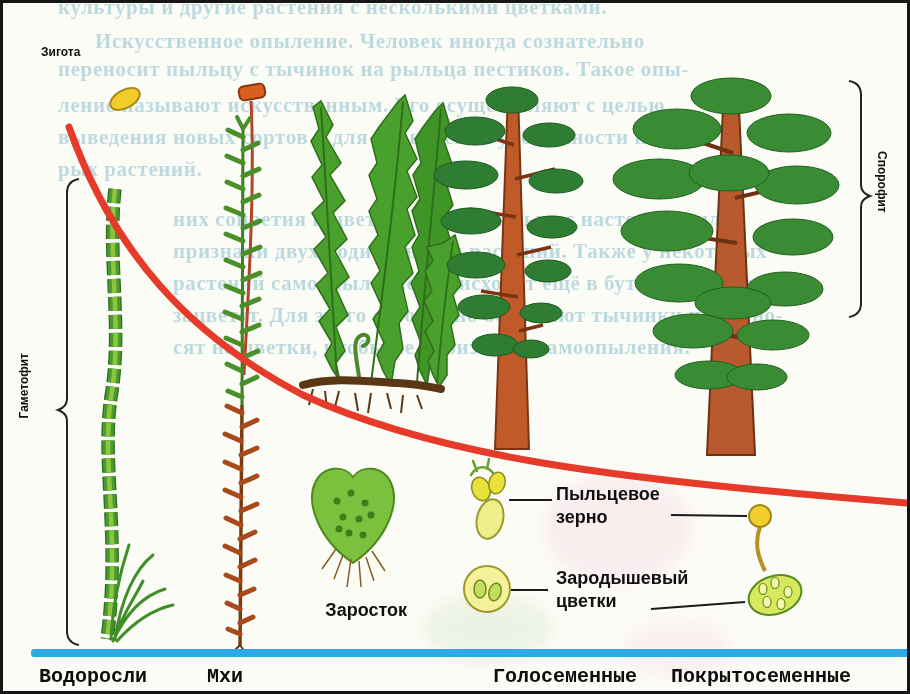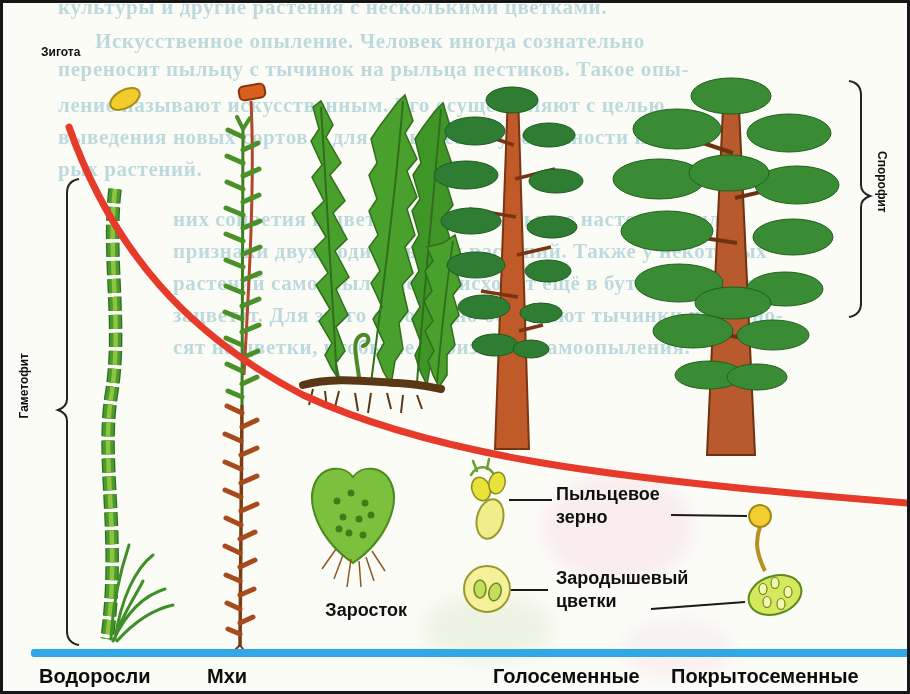--- a/index.html
+++ b/index.html
@@ -13,21 +13,21 @@
     font-family:"Liberation Serif",serif;font-size:21px;letter-spacing:.6px;
     color:#2d8aa8;opacity:.30;z-index:0;font-weight:bold;
   }
   .blob{position:absolute;border-radius:50%;filter:blur(8px);z-index:0;}
   svg.art{position:absolute;left:0;top:0;z-index:2;}
   .lbl{position:absolute;z-index:3;font-weight:bold;color:#101010;}
   .lbl-lg{font-size:12px;}
   .lbl-sm{font-size:18px;line-height:1.3;}
   .vlabel-left{writing-mode:vertical-rl;transform:rotate(180deg);}
   .vlabel-right{writing-mode:vertical-rl;}
-  .cats{position:absolute;inset:0;z-index:3;}
+  .cats{position:absolute;inset:0;z-index:3;font-family:Liberation Mono, monospace;}
   .cats span{position:absolute;top:662px;font-weight:bold;font-size:20px;color:#0d0d0d;}
 </style>
 </head>
 <body>
 
 <div class="stage">
 
   <div>
     <span class="bleed-line" style="top:-8px">культуры и другие растения с несколькими цветками.</span>
     <span class="bleed-line" style="top:26px;left:92px">Искусственное опыление. Человек иногда сознательно</span>

